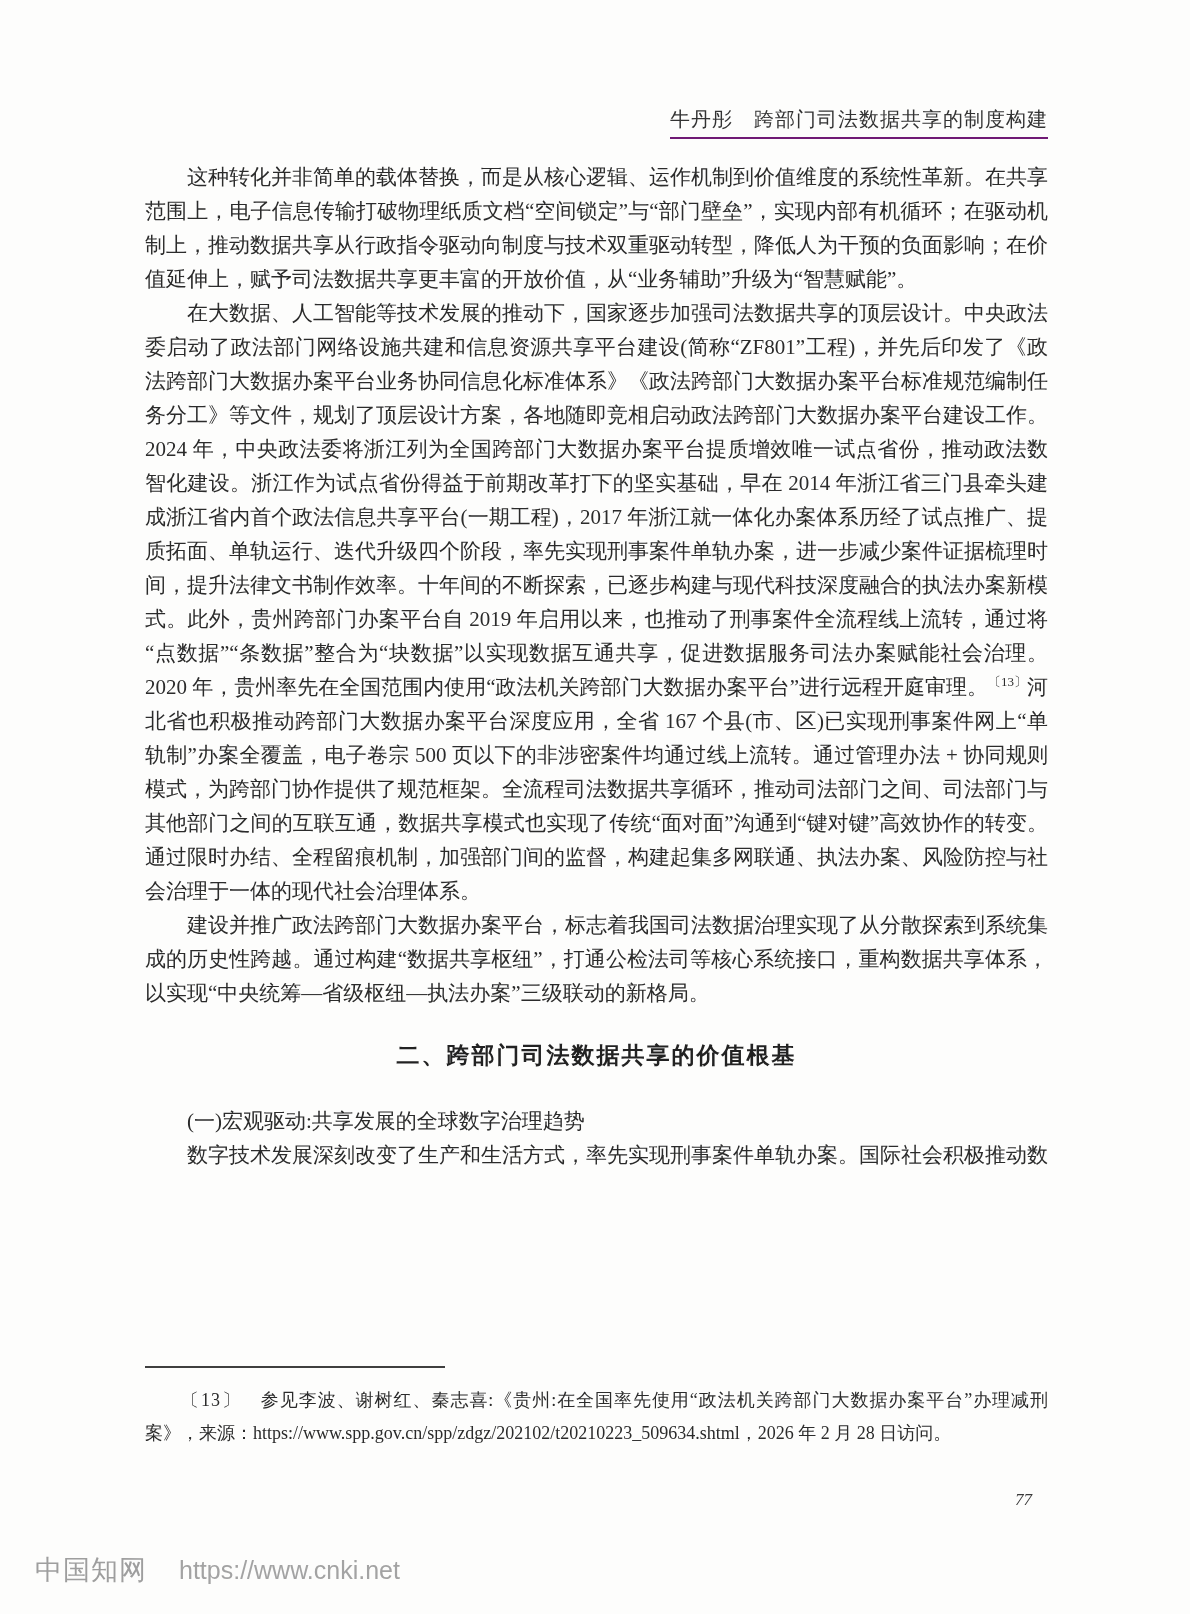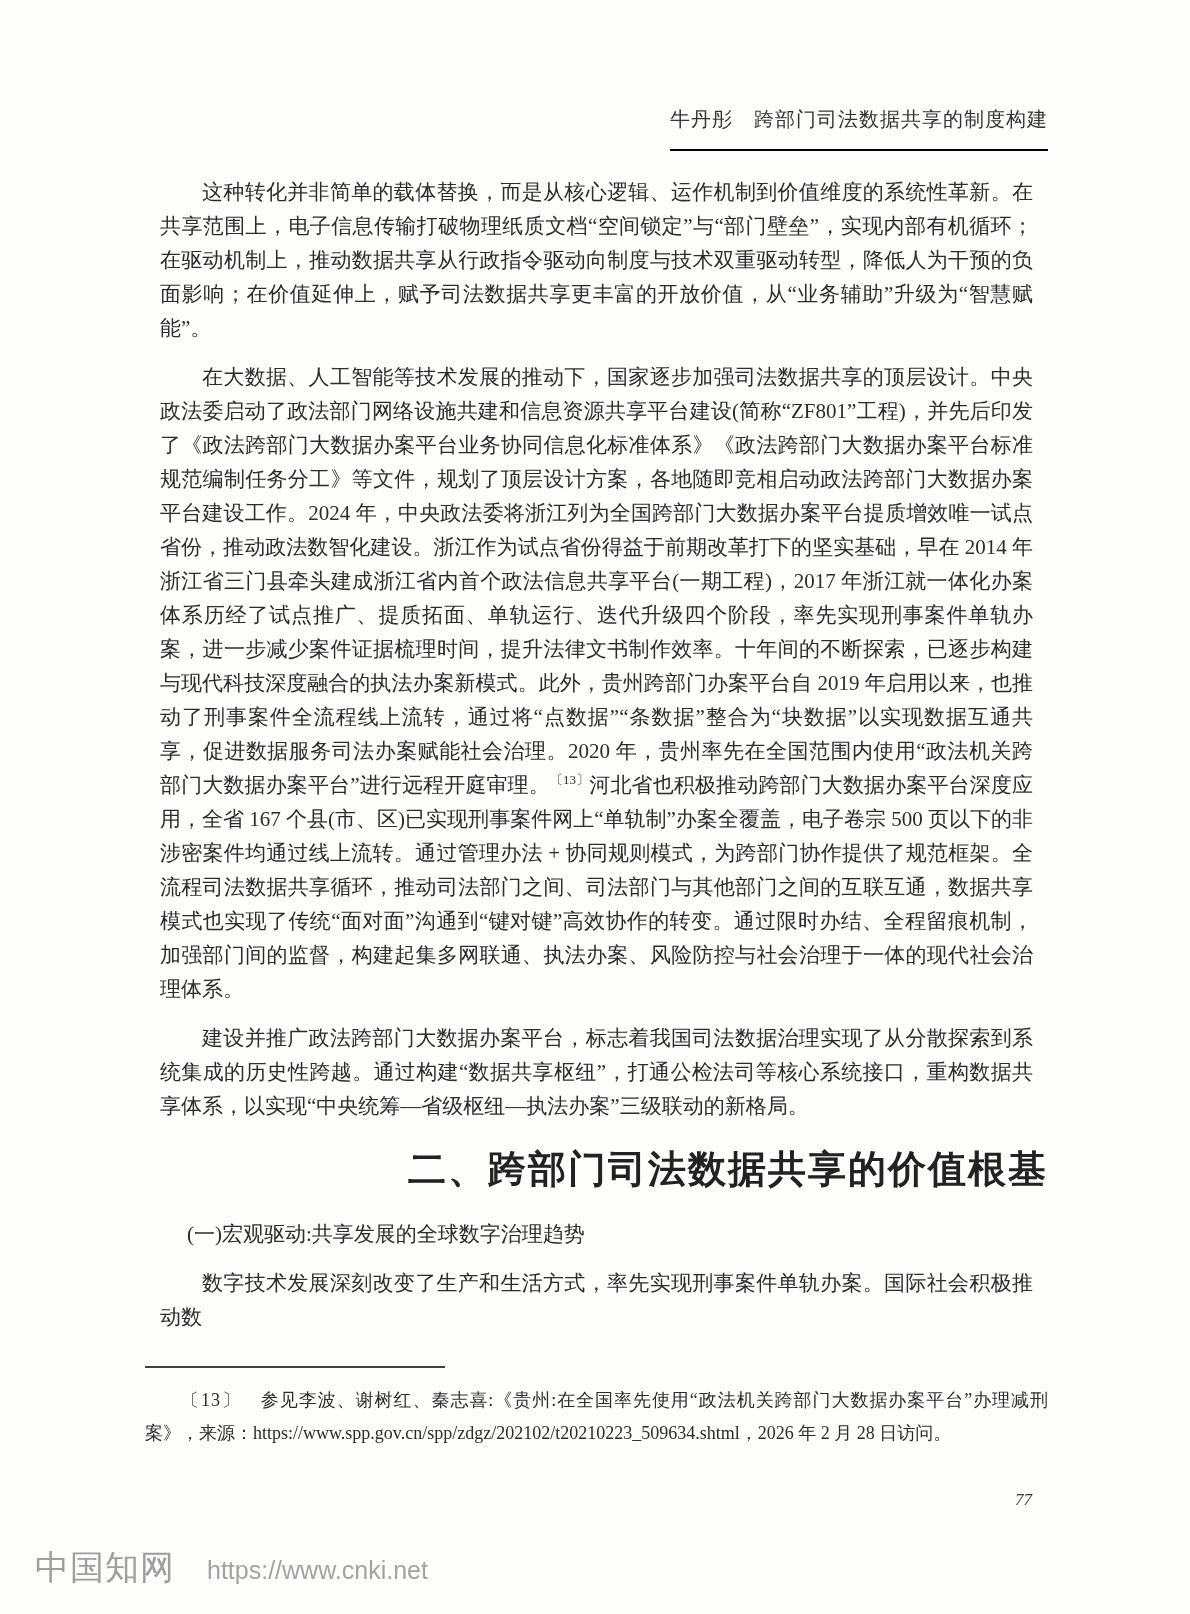--- a/index.html
+++ b/index.html
@@ -17,42 +17,42 @@
     position:absolute;
     top:106px;
     right:142px;
     text-align:right;
   }
   .running-head .rh-text{
     display:inline-block;
     font-size:20px;
     letter-spacing:1px;
     color:#333;
-    padding-bottom:16px;
-    border-bottom:2px solid #000000;
+    padding-bottom:4px;
+    border-bottom:2px solid #701a75;
   }
   
   .main{
     position:absolute;
     left:145px;
     top:160px;
     width:903px;
     font-size:21px;
     line-height:34px;
     text-align:justify;
     color:#2b2b2b;
   }
-  .para{margin:15px;text-indent:2em;}
+  .para{margin:0;text-indent:2em;}
   .sub-title{margin:0;text-indent:2em;text-align:left;}
   .section-heading{
     margin:24px 0 26px 0;
-    font-size:38px;
+    font-size:23px;
     line-height:44px;
     font-weight:600;
-    text-align:right;
+    text-align:center;
     text-indent:0;
     letter-spacing:2px;
     color:#222;
   }
   .ref-sup{
     font-size:13px;
     vertical-align:super;
     line-height:0;
   }
   
@@ -88,21 +88,21 @@
   .footer-watermark{
     position:absolute;
     left:35px;
     top:1540px;
     display:flex;
     align-items:baseline;
     gap:32px;
     font-family:"Liberation Sans","DejaVu Sans",sans-serif;
     color:#9e9e9e;
   }
-  .wm-name{font-size:34px;letter-spacing:1px;}
+  .wm-name{font-size:27px;letter-spacing:1px;}
   .wm-url{font-size:25px;color:#a3a3a3;margin-top:16px;}
 </style>
 </head>
 <body>
 
 <div class="page">
 
   <div class="running-head">
     <span class="rh-text">牛丹彤　跨部门司法数据共享的制度构建</span>
   </div>

